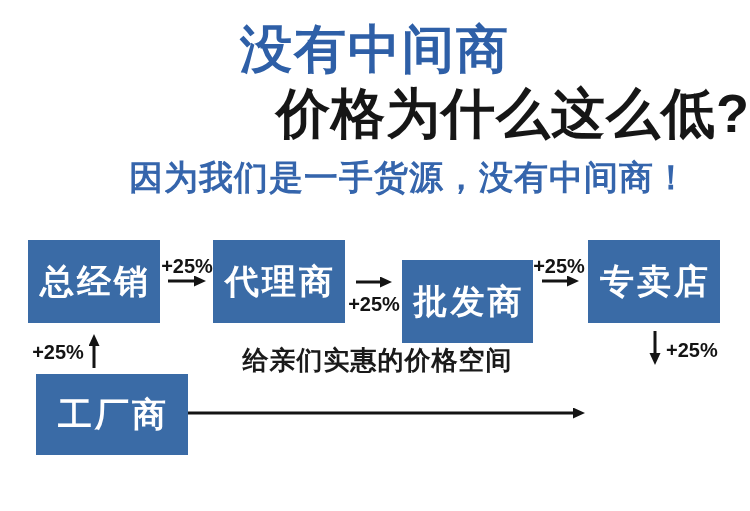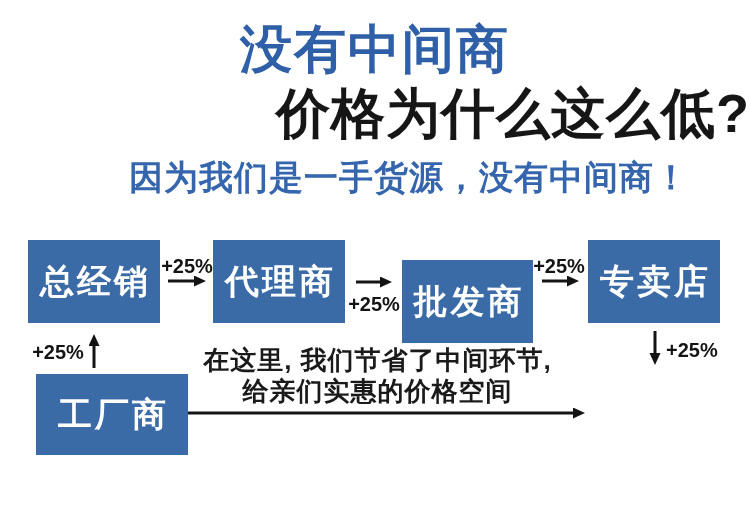--- a/index.html
+++ b/index.html
@@ -78,18 +78,17 @@
   <div class="box box-store">专卖店</div>
   <div class="box box-factory">工厂商</div>
 
   <div class="pct pct1">+25%</div>
   <div class="pct pct2">+25%</div>
   <div class="pct pct3">+25%</div>
   <div class="pct pct4">+25%</div>
   <div class="pct pct5">+25%</div>
 
   <div class="note">
-    <div>在这里, 我们节省了中间环节,</div>
     <div>给亲们实惠的价格空间</div>
   </div>
 
 
 </div>
 
 </body></html>

